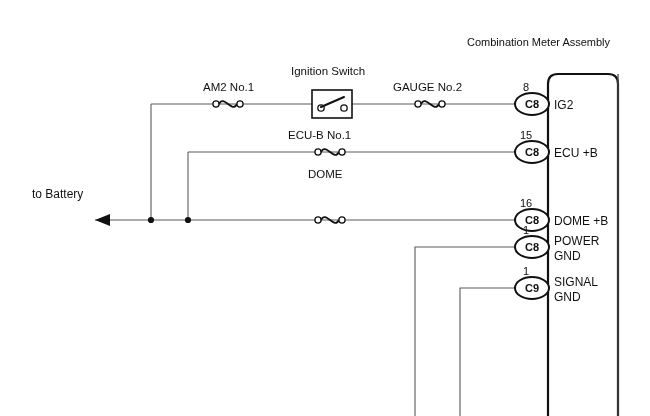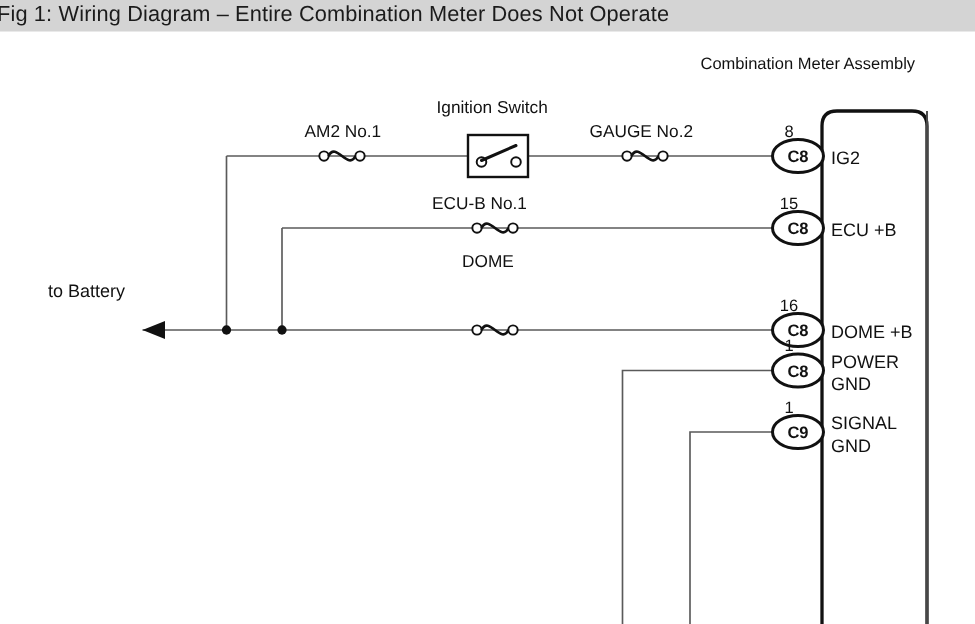--- a/index.html
+++ b/index.html
@@ -99,23 +99,20 @@
     fill: none;
   }
   .node-dot { fill: #111111; }
   .arrow    { fill: #111111; }
 </style>
 </head>
 <body>
 
 <div id="page">
 
-  <div id="title-bar">
-    <div id="title-text">Fig 1: Wiring Diagram – Entire Combination Meter Does Not Operate</div>
-  </div>
 
   <svg id="diagram" viewBox="0 0 650 395">
 
     <text class="lbl lbl-assembly" x="467" y="25">Combination Meter Assembly</text>
 
     <path class="box-edge" d="M 548 395 L 548 63 Q 548 53 558 53 L 608 53 Q 618 53 618 63 L 618 395"></path>
 
     <line class="box-edge-thin" x1="618" y1="53" x2="618" y2="395"></line>
 
     <path class="wire" d="M 151 83 L 519 83"></path>

